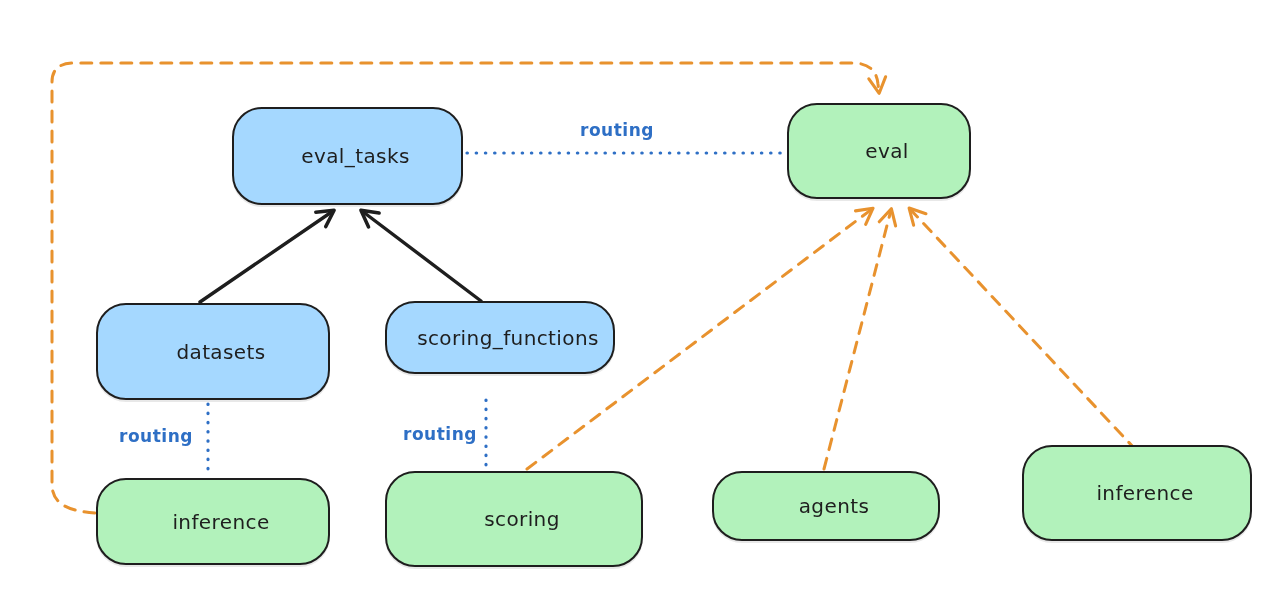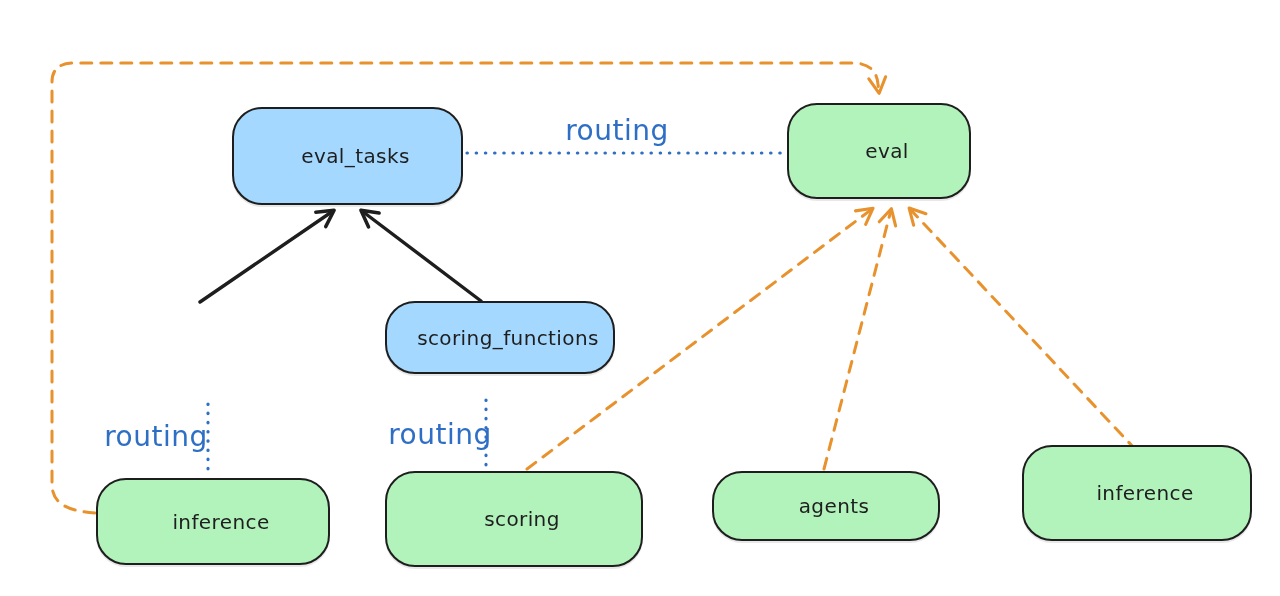--- a/index.html
+++ b/index.html
@@ -72,22 +72,22 @@
   #n-scoring-functions { left: 385px; top: 301px; width: 230px; height:  73px; }
   #n-datasetio         { left:  96px; top: 478px; width: 234px; height:  87px; }
   #n-scoring           { left: 385px; top: 471px; width: 258px; height:  96px; }
   #n-agents            { left: 712px; top: 471px; width: 228px; height:  70px; }
   #n-inference         { left: 1022px; top: 445px; width: 230px; height:  96px; }
 
   .routing-label {
     position: absolute;
     transform: translate(-50%, -50%);
     color: var(--routing-blue);
-    font-size: 28px;
-    font-weight: 400;
+    font-size: 17px;
+    font-weight: 700;
     letter-spacing: 0.5px;
     white-space: nowrap;
   }
   #rl-top   { left: 617px; top: 130px; }
   #rl-left  { left: 156px; top: 436px; }
   #rl-mid   { left: 440px; top: 434px; }
 </style>
 </head>
 <body>
 
@@ -115,20 +115,23 @@
     <path class="edge-orange" d="M824,469 L891,210" marker-end="url(#arrow-orange)"></path>
     <path class="edge-orange" d="M1150,465 L910,209" marker-end="url(#arrow-orange)"></path>
   </svg>
 
   <div class="node blue" id="n-eval-tasks">
     <span>eval_tasks</span>
   </div>
   <div class="node green" id="n-eval">
     <span>eval</span>
   </div>
+  <div class="node blue" id="n-datasets">
+    <span>datasets</span>
+  </div>
   <div class="node blue" id="n-scoring-functions">
     <span>scoring_functions</span>
   </div>
   <div class="node green" id="n-datasetio">
     <span>inference</span>
   </div>
   <div class="node green" id="n-scoring">
     <span>scoring</span>
   </div>
   <div class="node green" id="n-agents">

